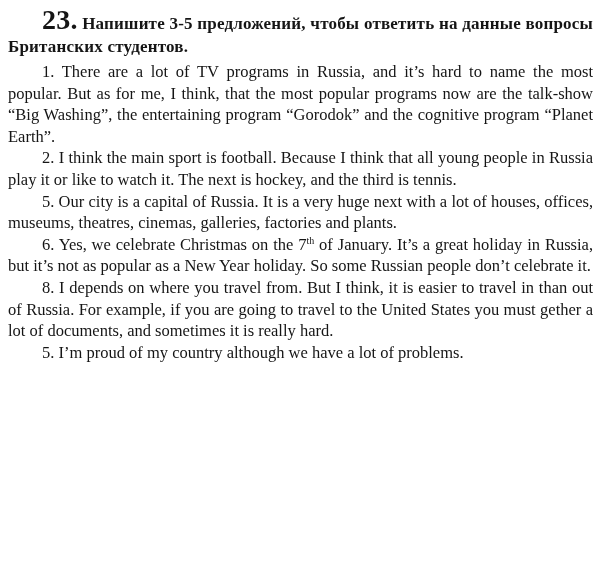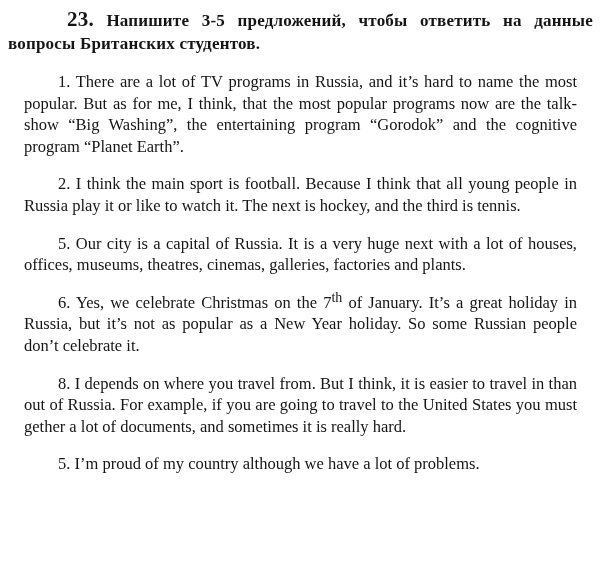--- a/index.html
+++ b/index.html
@@ -20,33 +20,32 @@
   .heading {
     margin: 0 0 3px 0;
     font-weight: bold;
     font-size: 17px;
     line-height: 23px;
     text-indent: 34px;
     text-align: justify;
     letter-spacing: 0.2px;
   }
   .ex-num {
-    font-size: 21px;
+    font-size: 28px;
     font-weight: bold;
-    margin-left: 25px;
   }
   .para {
-    margin: 16px;
+    margin: 0;
     font-size: 16.5px;
     line-height: 21.6px;
     text-indent: 34px;
     text-align: justify;
   }
   sup.ordinal {
-    font-size: 14px;
+    font-size: 10px;
     line-height: 0;
     vertical-align: super;
   }
 </style>
 </head>
 <body>
 
 <div class="page">
 
   <p class="heading"><span class="ex-num">23.</span> <span>Напишите 3-5 предложений, чтобы ответить на данные вопросы Британских студентов.</span></p>

